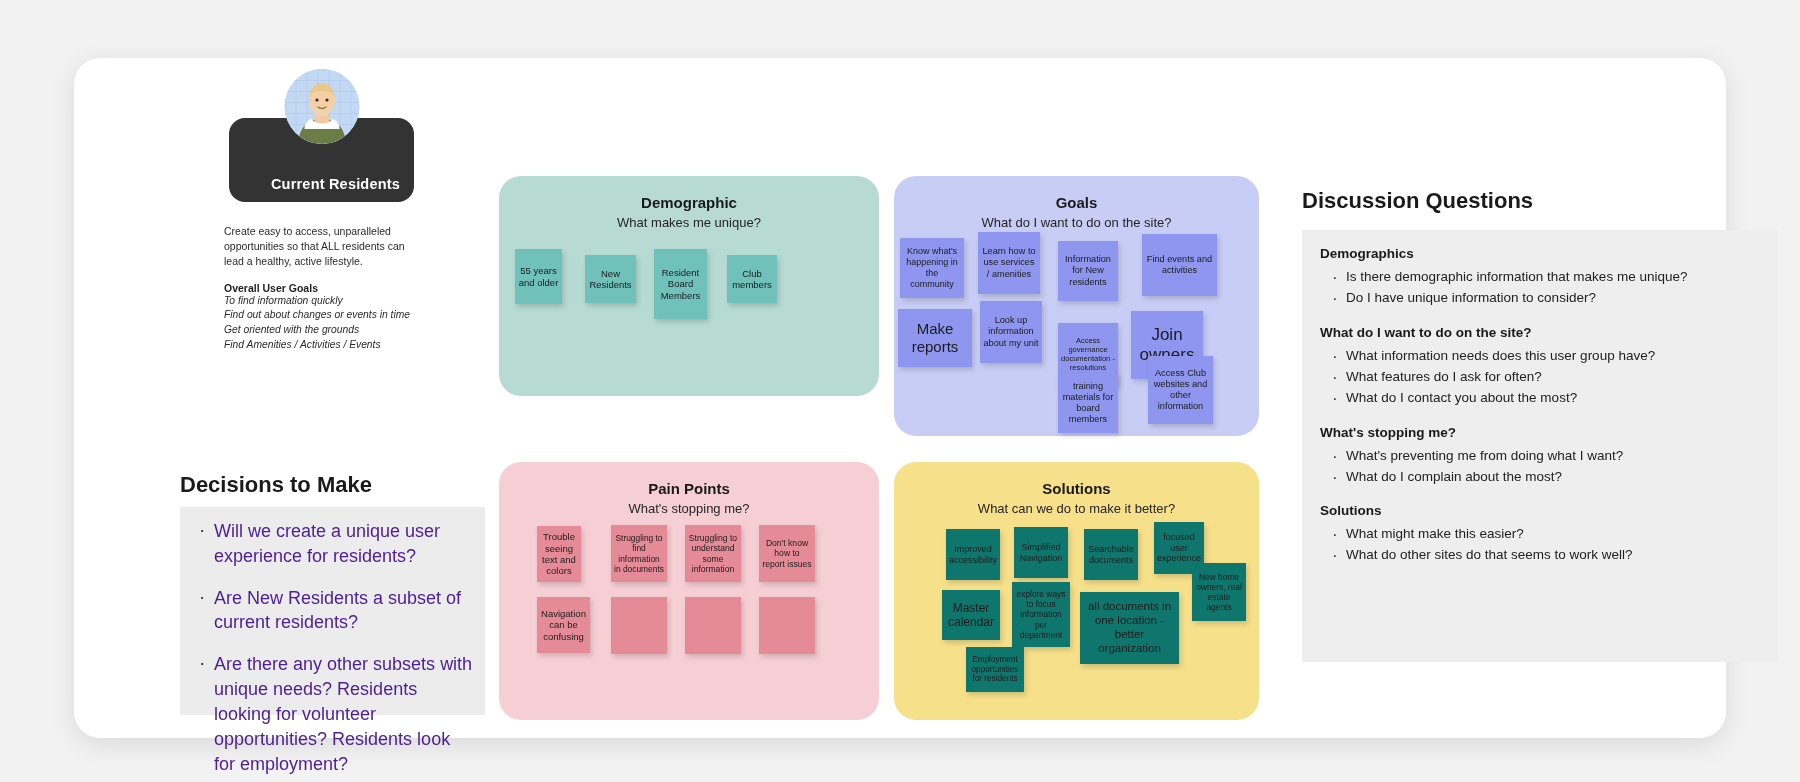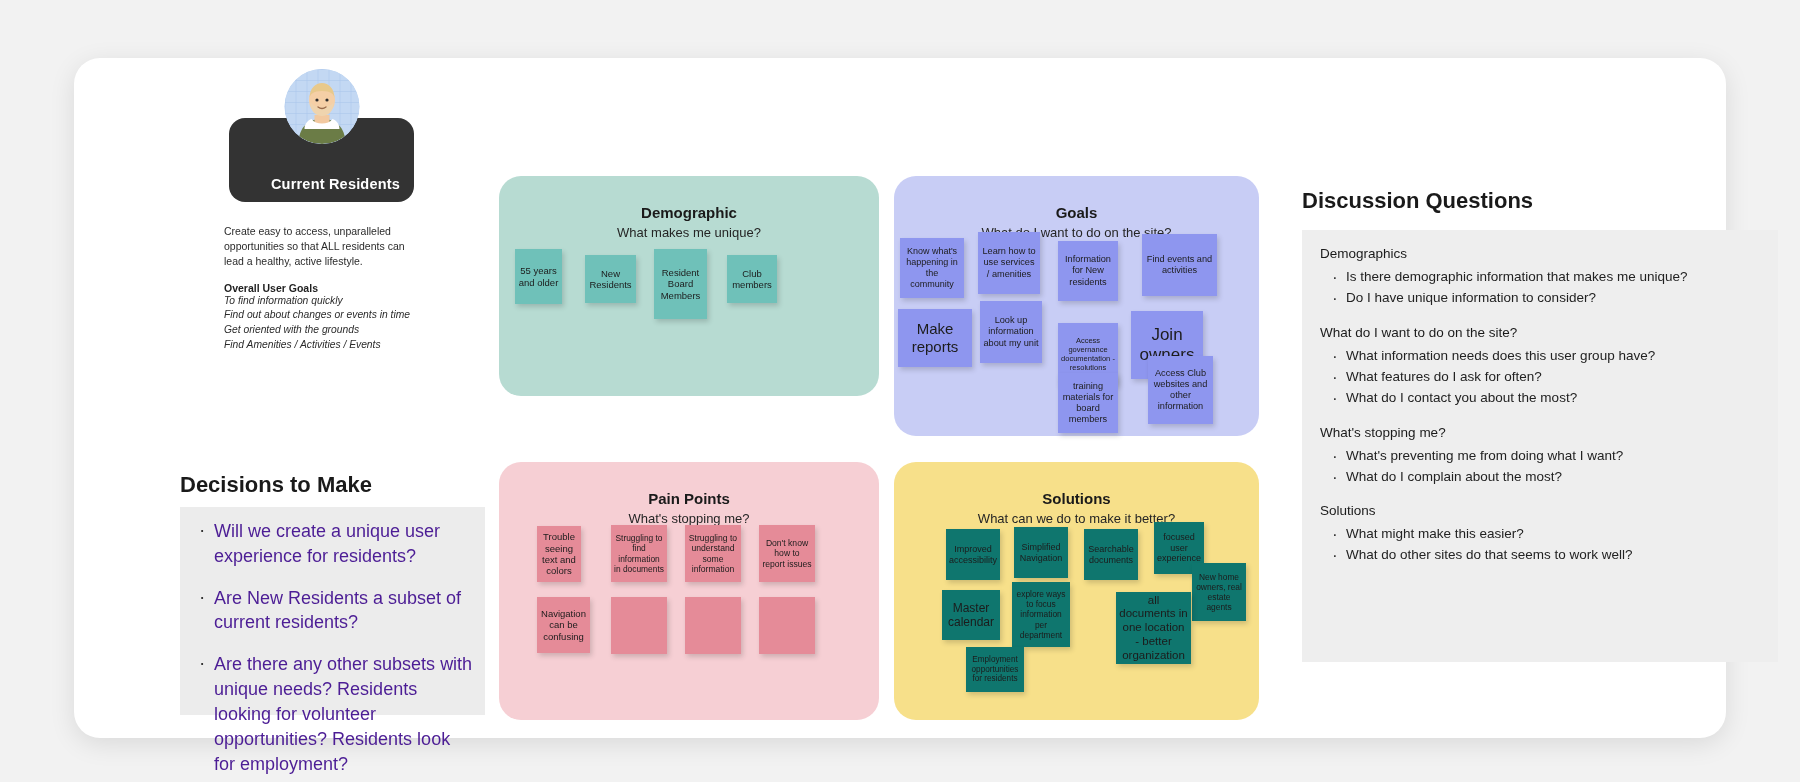--- a/index.html
+++ b/index.html
@@ -100,21 +100,21 @@
 
   
   .panel {
     position: absolute;
     border-radius: 22px;
   }
   .panel-title {
     text-align: center;
     font-size: 15px; font-weight: bold;
     color: #1a1a1a;
-    padding-top: 28px;
+    padding-top: 18px;
   }
   .panel-sub {
     text-align: center;
     font-size: 13px;
     color: #252525;
     padding-top: 4px;
   }
   #panel-demographic { left: 425px; top: 118px; width: 380px; height: 220px; background: #b7dbd2; }
   #panel-goals       { left: 820px; top: 118px; width: 365px; height: 260px; background: #c8cdf5; }
   #panel-pain        { left: 425px; top: 404px; width: 380px; height: 258px; background: #f6cfd4; }
@@ -141,21 +141,21 @@
     font-size: 22px; font-weight: bold; color: #1a1a1a;
   }
   .dq-box {
     position: absolute; left: 1228px; top: 172px;
     width: 476px; height: 432px;
     background: #eeeeee;
     padding: 14px 18px;
     box-sizing: border-box;
   }
   .dq-h {
-    font-size: 13.5px; font-weight: normal; color: #1a1a1a;
+    font-size: 13.5px; font-weight: bold; color: #1a1a1a;
     margin-top: 16px; margin-bottom: 6px;
   }
   .dq-h:first-child { margin-top: 2px; }
   .dq-box ul { margin: 0 0 0 4px; padding-left: 22px; list-style: none; }
   .dq-box li {
     position: relative;
     font-size: 13.5px; color: #222; line-height: 1.55;
   }
   .dq-box li:before {
     content: "·";
@@ -255,21 +255,21 @@
     <div class="panel" id="panel-solutions">
       <div class="panel-title">Solutions</div>
       <div class="panel-sub">What can we do to make it better?</div>
       <div class="note n-yellow" style="left:52px;top:67px;width:54px;height:51px;font-size:9px;">Improved accessibility</div>
       <div class="note n-yellow" style="left:120px;top:65px;width:54px;height:51px;font-size:9px;">Simplified Navigation</div>
       <div class="note n-yellow" style="left:190px;top:67px;width:54px;height:51px;font-size:9px;">Searchable documents</div>
       <div class="note n-yellow" style="left:260px;top:60px;width:50px;height:52px;font-size:9px;">focused user experience</div>
       <div class="note n-yellow" style="left:298px;top:101px;width:54px;height:58px;font-size:8.4px;">New home owners, real estate agents</div>
       <div class="note n-yellow" style="left:48px;top:128px;width:58px;height:50px;font-size:12px;">Master calendar</div>
       <div class="note n-yellow" style="left:118px;top:120px;width:58px;height:65px;font-size:8.4px;">explore ways to focus information per department</div>
-      <div class="note n-yellow" style="left:186px;top:130px;width:75px;height:72px;font-size:11.5px;margin-left:36px;">all documents in one location - better organization</div>
+      <div class="note n-yellow" style="left:186px;top:130px;width:99px;height:72px;font-size:11.5px;">all documents in one location - better organization</div>
       <div class="note n-yellow" style="left:72px;top:185px;width:58px;height:45px;font-size:8.2px;">Employment opportunities for residents</div>
     </div>
 
     <div class="dq-title">Discussion Questions</div>
     <div class="dq-box">
       <div class="dq-h">Demographics</div>
       <ul>
         <li>Is there demographic information that makes me unique?</li>
         <li>Do I have unique information to consider?</li>
       </ul>

